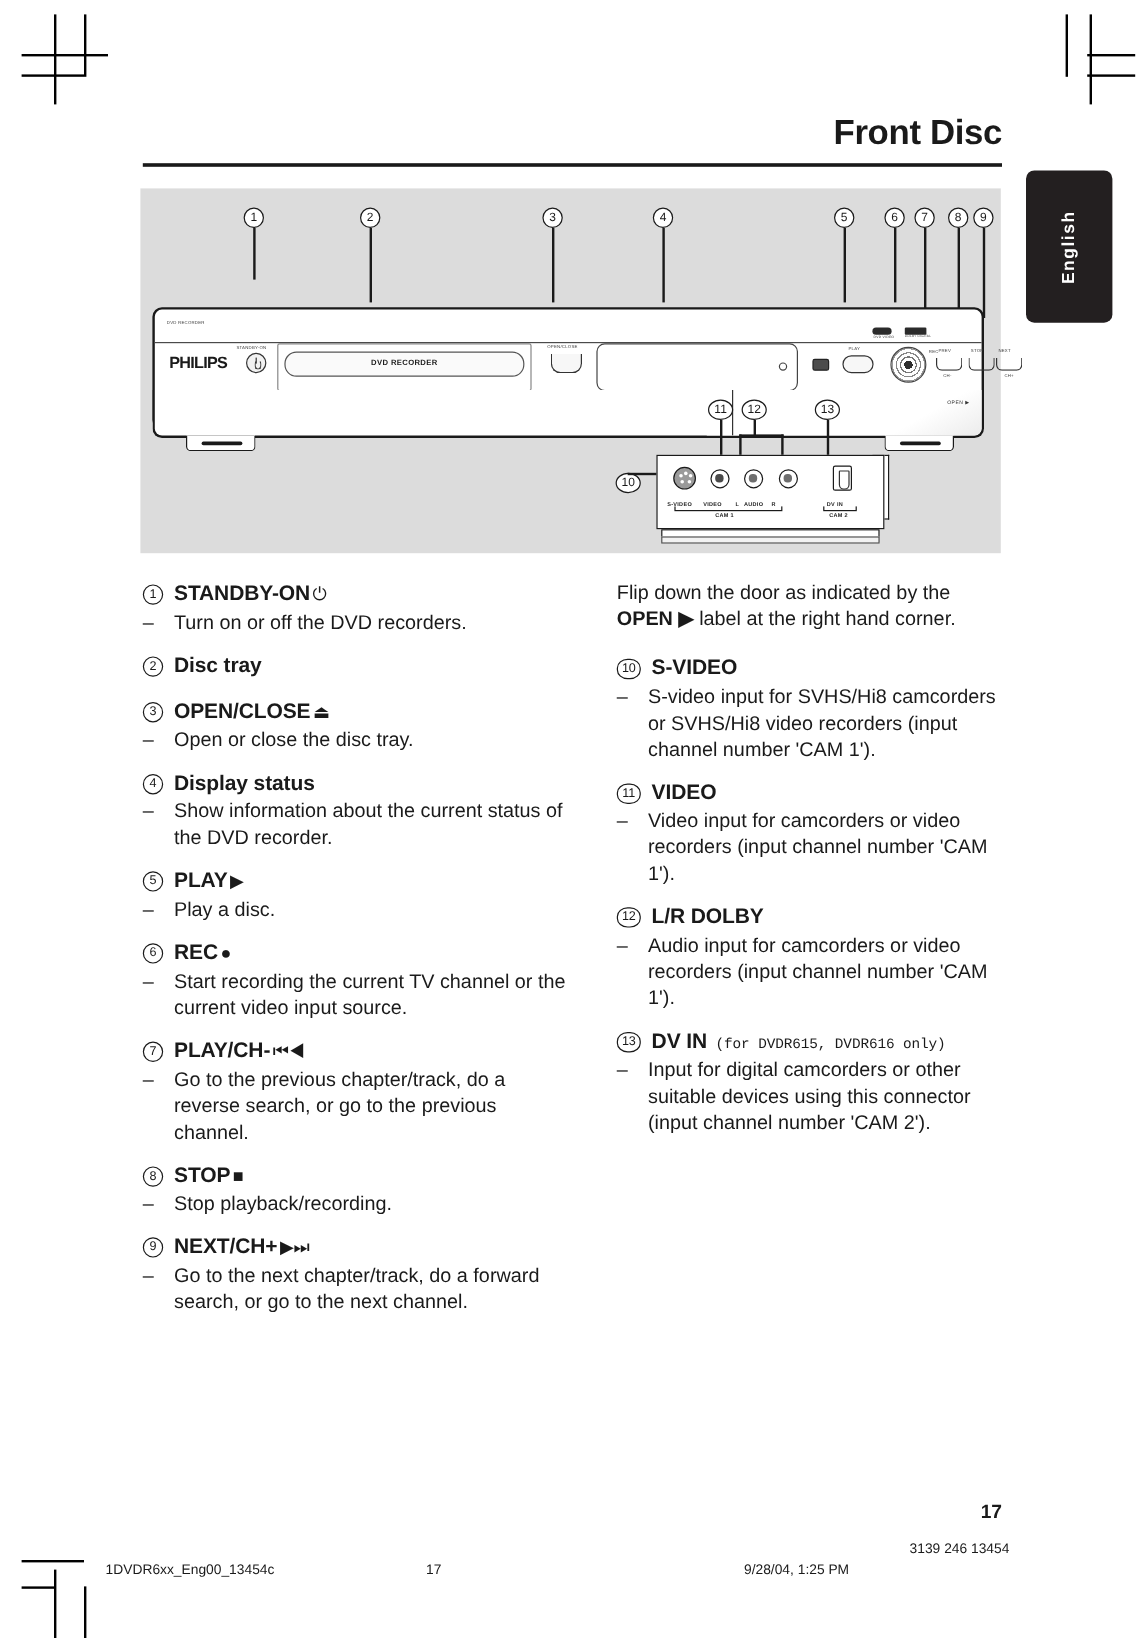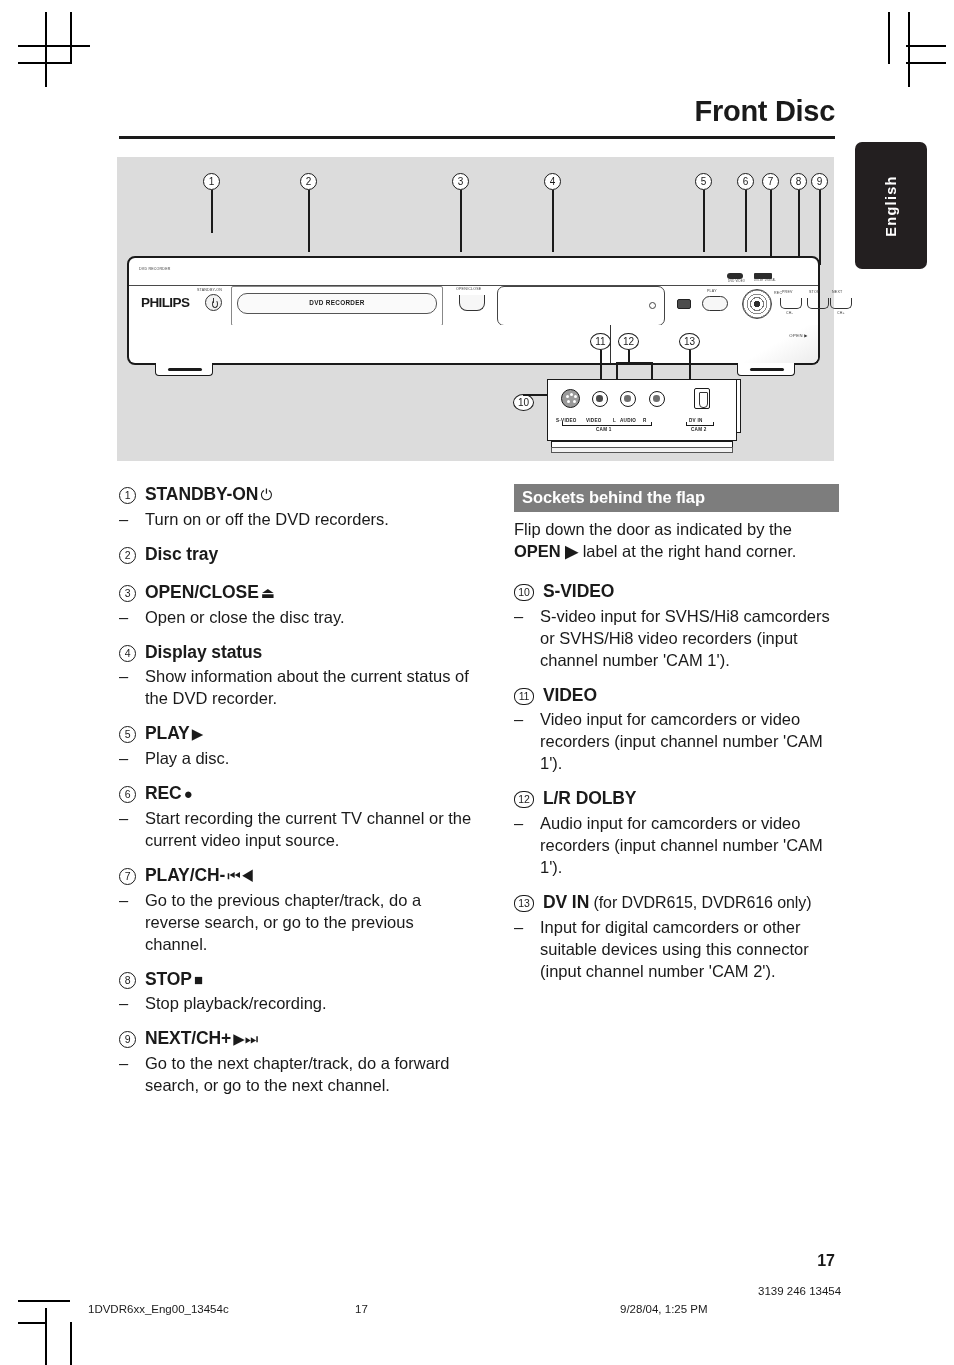--- a/index.html
+++ b/index.html
@@ -448,21 +448,22 @@
     line-height: 15px;
     text-align: center;
     margin-right: 9px;
     margin-top: 3px;
   }
   .num.wide { width: 20px; border-radius: 45%; }
   .head-text { flex: 1 1 auto; }
   .head-text .glyph { font-weight: normal; font-size: 15px; padding-left: 2px; }
   .head-text .sub {
     font-weight: normal;
-    font-size: 16px;
+    font-size: 12px;
+    font-family: Liberation Mono, monospace;
   }
   .desc {
     display: flex;
     align-items: flex-start;
     font-size: 16.5px;
     line-height: 1.33;
     margin-top: 3px;
   }
   .dash {
     flex: 0 0 auto;
@@ -765,21 +766,20 @@
       <div class="desc">
           <div class="dash">–</div>
           <div class="desc-body">Go to the next chapter/track, do a forward search, or go to the next channel.</div>
         </div>
     </div>
 
   </div>
 
   <div class="col-right">
 
-    <div class="section-bar">Sockets behind the flap</div>
 
     <div class="intro">
       <span>Flip down the door as indicated by the </span><b>OPEN ▶</b><span> label at the right hand corner.</span>
     </div>
 
     <div class="item">
       <div class="item-head">
         <div class="num wide">10</div>
         <div class="head-text"><span>S-VIDEO</span></div>
       </div>

